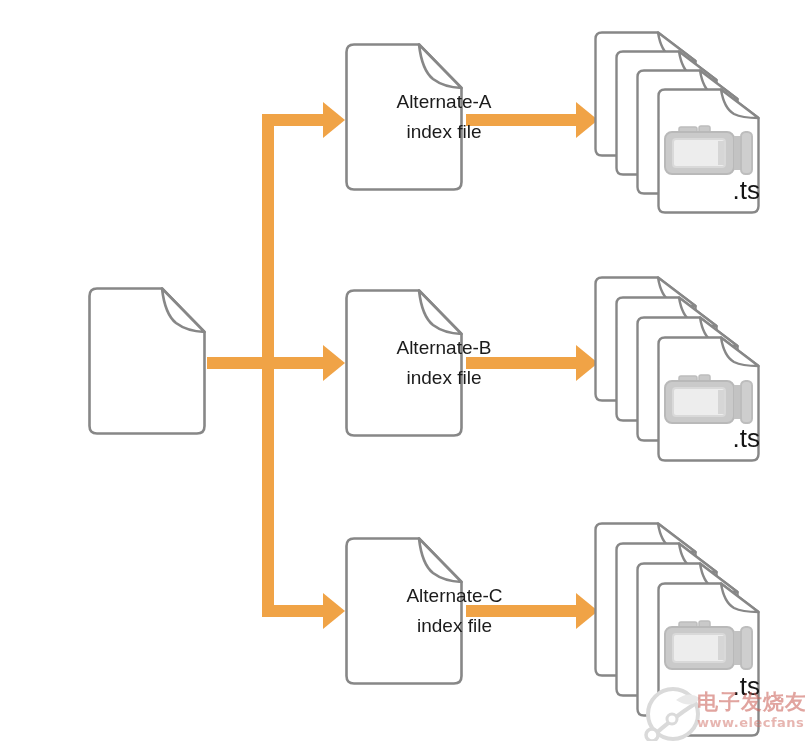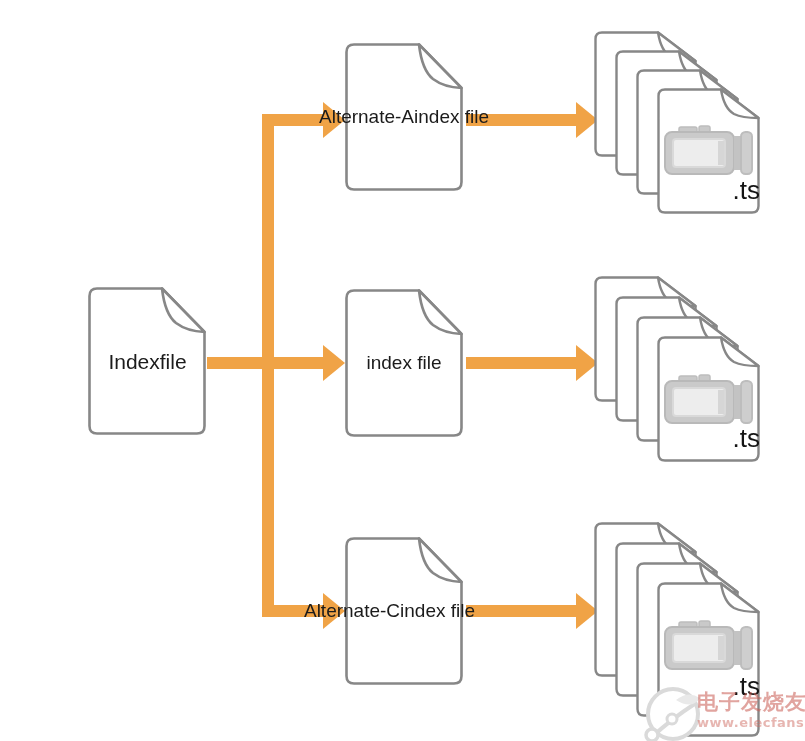--- a/index.html
+++ b/index.html
@@ -2,22 +2,22 @@
 <html><head>
 <meta charset="utf-8">
 <style>
   html,body{margin:0;padding:0;background:#fff;}
   #stage{
     position:relative;width:805px;height:741px;background:#ffffff;
     overflow:hidden;font-family:"Liberation Sans",sans-serif;
   }
   #bg{position:absolute;left:0;top:0;width:805px;height:741px;}
   .doc-label{
-    position:absolute;display:flex;flex-direction:row;align-items:center;justify-content:center;
-    text-align:center;color:#1b1b1b;pointer-events:none;
+    position:absolute;display:flex;flex-direction:column;align-items:center;justify-content:center;
+    text-align:center;color:#1b1b1b;pointer-events:none;margin-left:40px;
   }
   .doc-label span{display:block;white-space:nowrap;line-height:30px;}
   .lbl-lg span{font-size:21px;}
   .lbl-md span{font-size:19px;}
   .ts-label{
     position:absolute;width:103px;text-align:right;color:#141414;
     font-size:26px;line-height:28px;pointer-events:none;
   }
   .watermark-text{
     position:absolute;left:697px;top:690px;width:112px;pointer-events:none;
@@ -116,35 +116,32 @@
 
     <g>
       <circle cx="673" cy="714" r="25" fill="#ffffff" stroke="#dadada" stroke-width="4"></circle>
       <path d="M652,737 Q670,720 696,703" stroke="#dadada" stroke-width="4" fill="none"></path>
       <circle cx="652" cy="735" r="6" fill="#ffffff" stroke="#dadada" stroke-width="3.5"></circle>
       <circle cx="672" cy="719" r="5" fill="#ffffff" stroke="#dadada" stroke-width="3"></circle>
       <path d="M676,700 q12,-10 24,-2 q-8,12 -24,2 z" fill="#e9e9e9"></path>
     </g>
   </svg>
 
-  <div class="doc-label lbl-lg" style="left:88px;top:287px;width:119px;height:150px">
-    <span>Index</span>
-    <span>file</span>
-  </div>
 
   <div class="doc-label lbl-md" style="left:345px;top:43px;width:118px;height:147px">
     <span>Alternate-A</span>
     <span>index file</span>
   </div>
 
   <div class="doc-label lbl-md" style="left:345px;top:289px;width:118px;height:147px">
+    <span>Alternate-B</span>
     <span>index file</span>
   </div>
 
-  <div class="doc-label lbl-md" style="left:326px;top:537px;width:127px;height:147px">
+  <div class="doc-label lbl-md" style="left:351px;top:537px;width:127px;height:147px">
     <span>Alternate-C</span>
     <span>index file</span>
   </div>
 
   <div class="ts-label" style="left:657px;top:176px">.ts</div>
   <div class="ts-label" style="left:657px;top:424px">.ts</div>
   <div class="ts-label" style="left:657px;top:672px">.ts</div>
 
   <div class="watermark-text">
     <div class="wm-name">电子发烧友</div>

